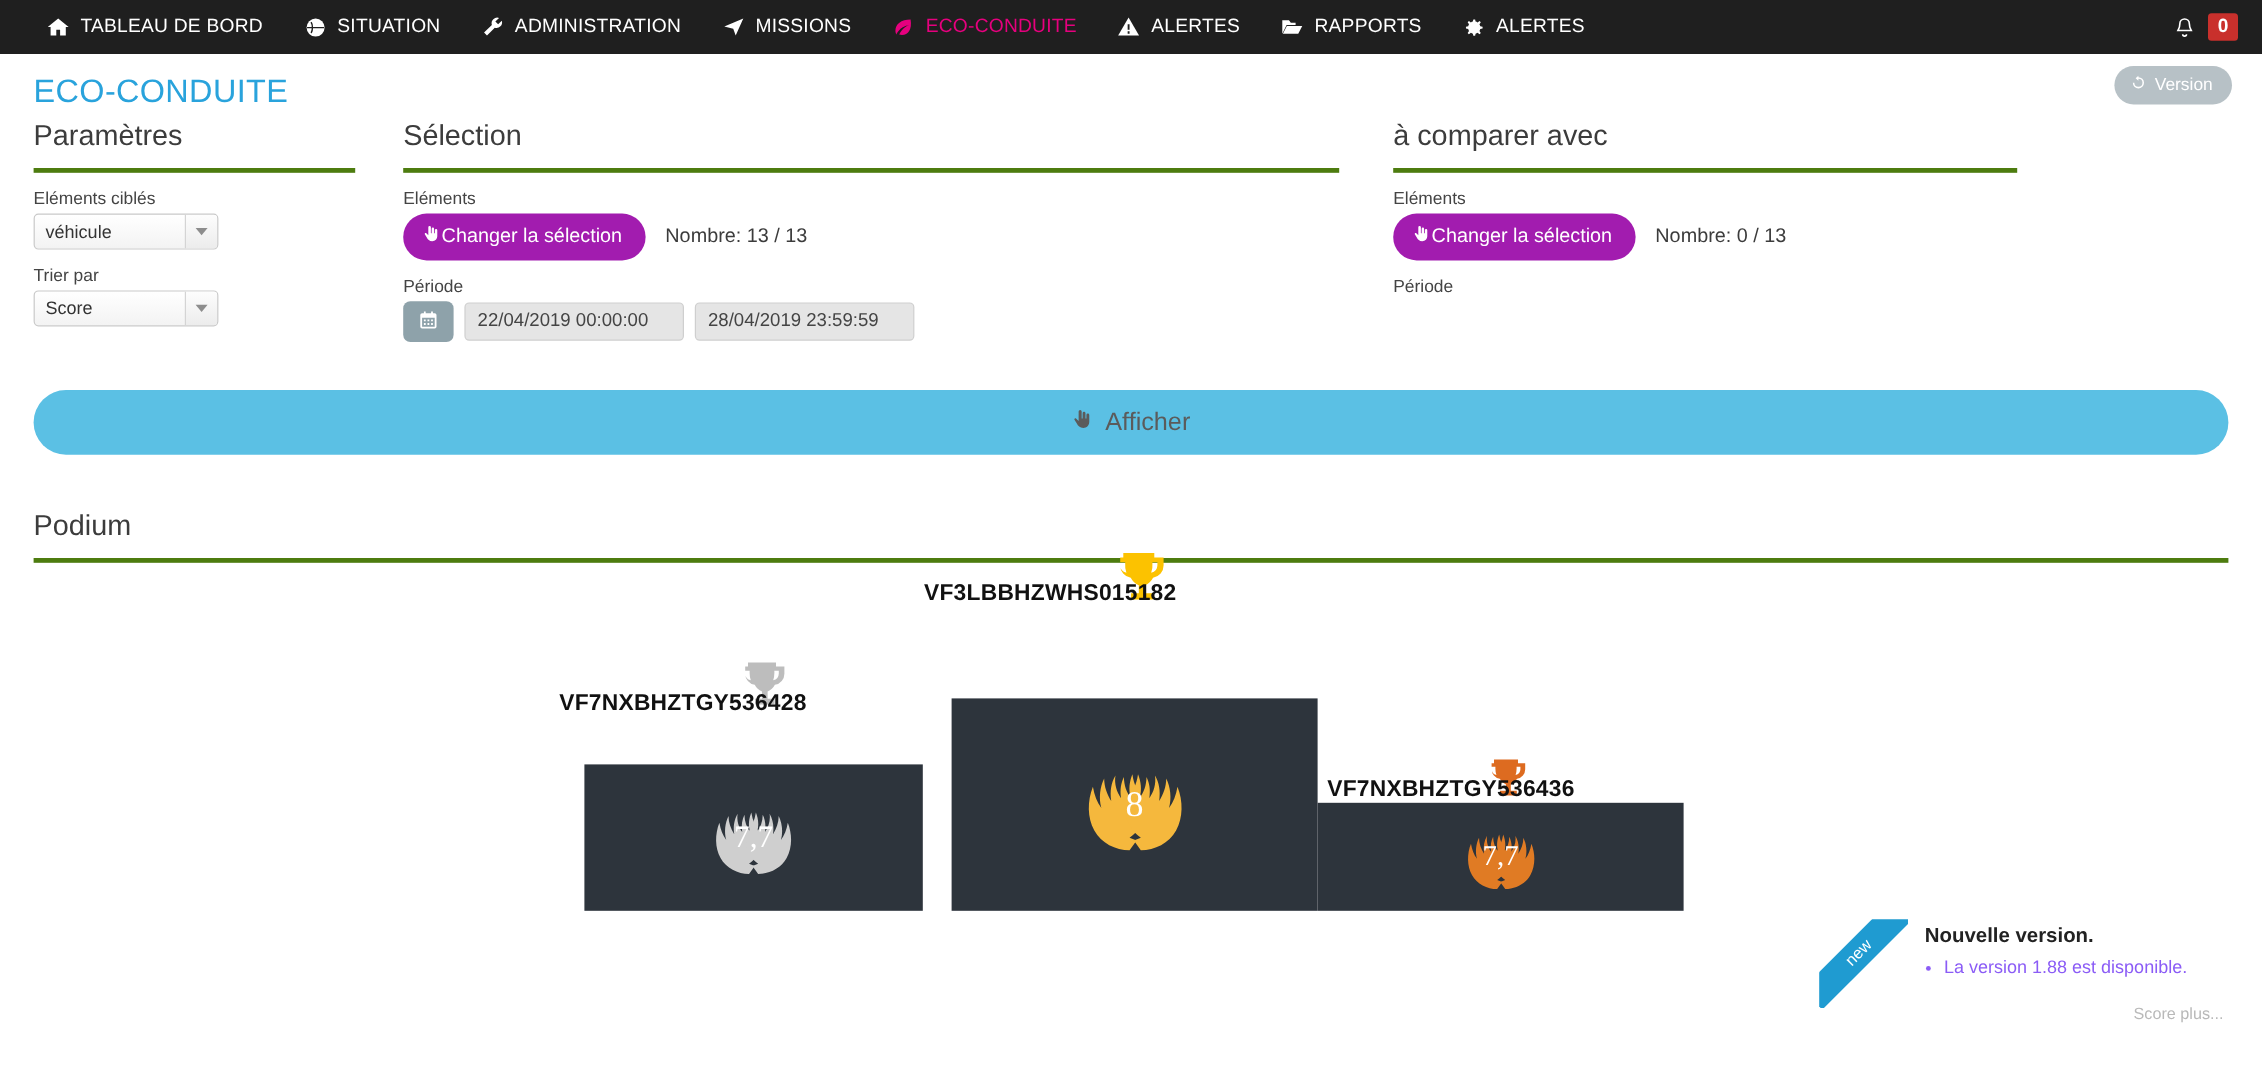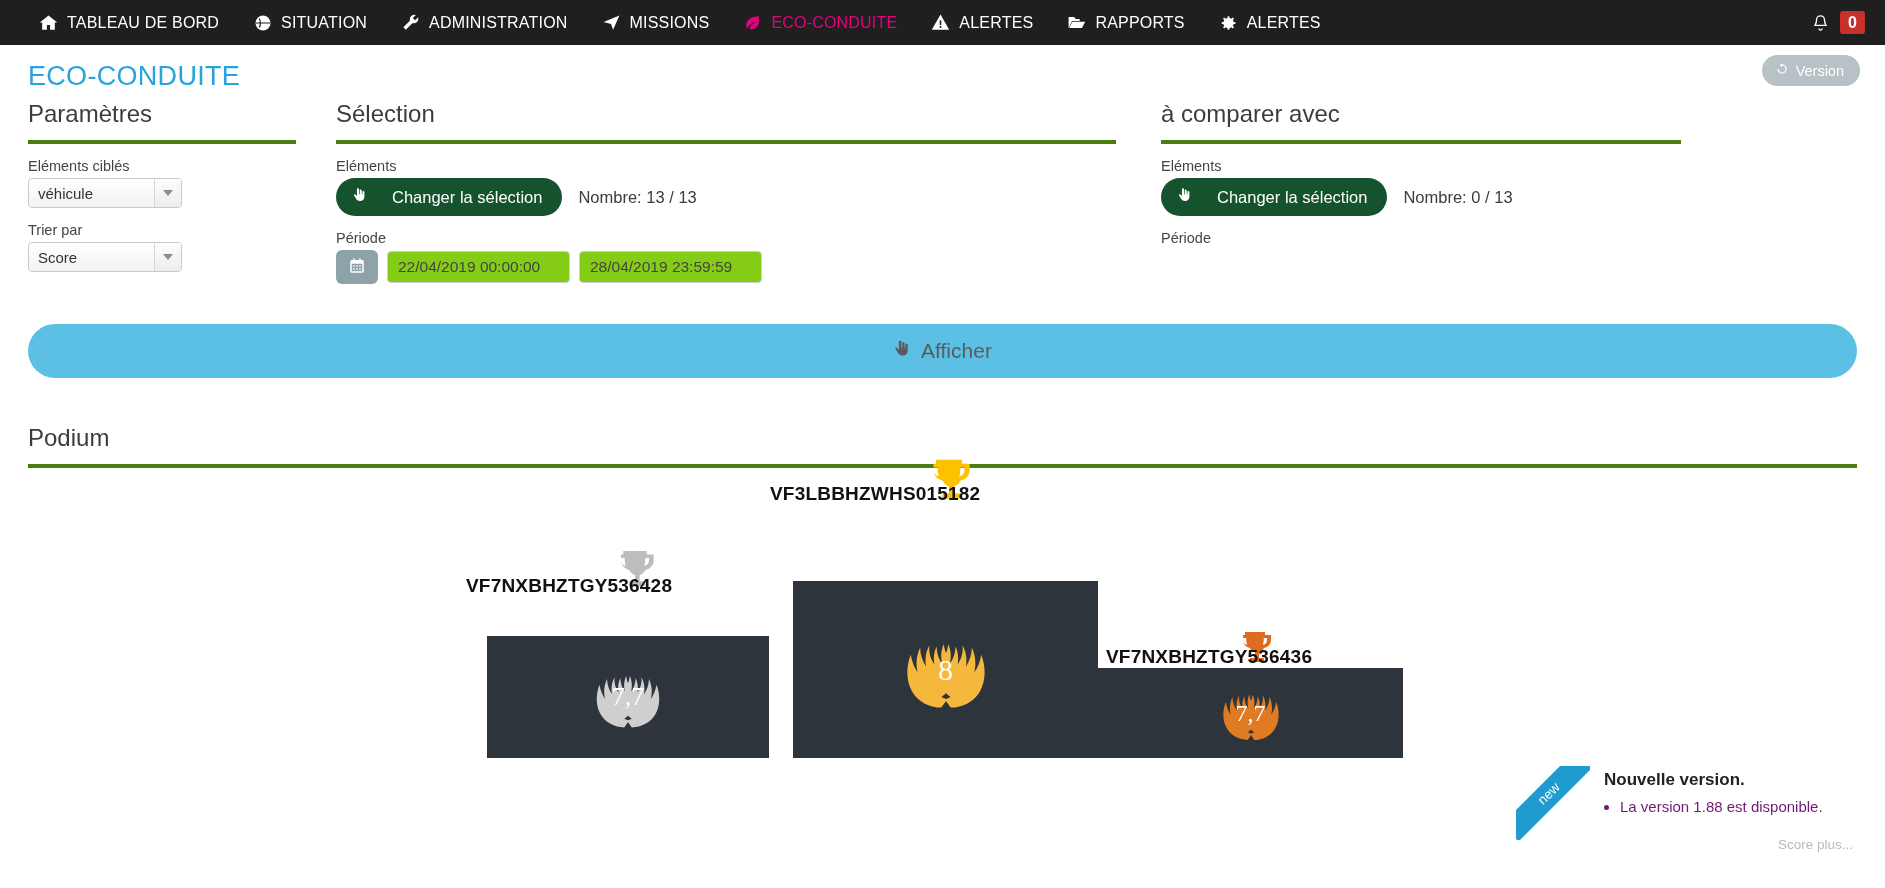--- a/index.html
+++ b/index.html
@@ -82,36 +82,36 @@
     width:27px; border-left:1px solid #d4d4d4;
     background:linear-gradient(#fdfdfd,#ececec);
     display:flex; align-items:center; justify-content:center;
   }
   .caret{
     width:0; height:0; border-left:5px solid transparent;
     border-right:5px solid transparent; border-top:6px solid #8d8d8d;
   }
 
   .pill-btn{
-    background:#14532d; color:#fff; border:none; border-radius:20px;
+    background:#a21caf; color:#fff; border:none; border-radius:20px;
     font-size:16.5px; padding:9px 20px 9px 16px;
-    display:inline-flex; align-items:center; gap:24px; cursor:pointer;
+    display:inline-flex; align-items:center; gap:0; cursor:pointer;
   }
   .row-inline{ display:flex; align-items:center; gap:16px; }
   .count-text{ font-size:16.5px; color:#3c3c3c; }
 
   .date-row{ display:flex; align-items:center; gap:9px; }
   .cal-btn{
     width:42px; height:34px; border-radius:6px; background:#8ea2aa;
     display:flex; align-items:center; justify-content:center; cursor:pointer; border:none;
   }
   .date-input{
     height:32px; border:1px solid #cfcfcf; border-radius:4px;
     font-size:15.5px; color:#444; padding:0 10px;
-    font-family:"Liberation Sans", sans-serif; background:#84cc16;
+    font-family:"Liberation Sans", sans-serif; background:#e5e5e5;
   }
   .w-sel{ width:183px; }
 
   
   #afficher-btn{
     margin:40px 28px 0 28px;
     height:54px; background:#5bc0e4; border:none; border-radius:28px;
     width:calc(100% - 56px);
     display:flex; align-items:center; justify-content:center; gap:9px;
     color:#5b5b5b; font-size:21px; cursor:pointer;
@@ -157,21 +157,21 @@
     transform:rotate(-45deg);
     color:#fff; font-size:13.5px; text-align:center; line-height:24px;
     font-family:"Liberation Sans", sans-serif;
   }
   #toast-title{
     position:absolute; left:88px; top:4px;
     font-size:17px; font-weight:bold; color:#222;
   }
   #toast-list{
     position:absolute; left:88px; top:32px; margin:0; padding-left:16px;
-    font-size:15px; color:#701a75;
+    font-size:15px; color:#8b5cf6;
   }
   #toast-more{
     position:absolute; right:8px; bottom:14px;
     font-size:13.5px; color:#b9b9b9; cursor:pointer;
   }
 </style>
 </head>
 <body>
 
 <div id="topnav">

